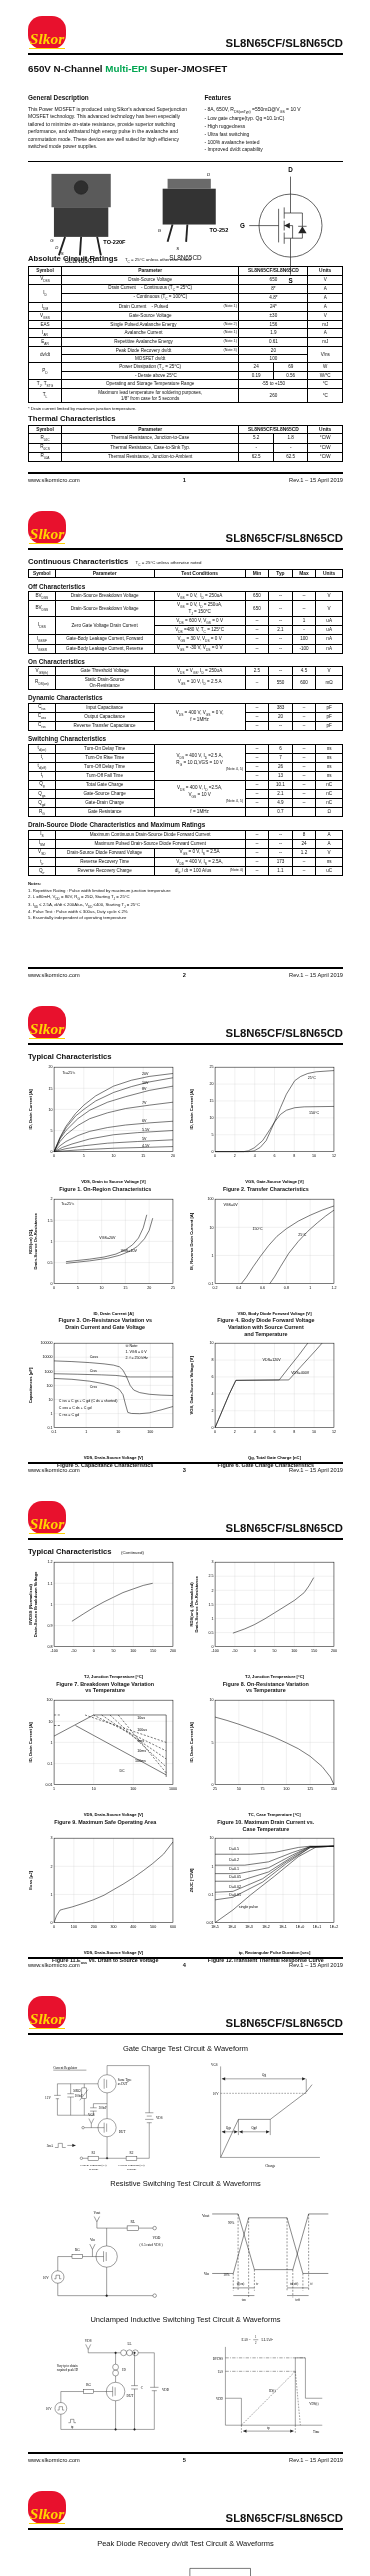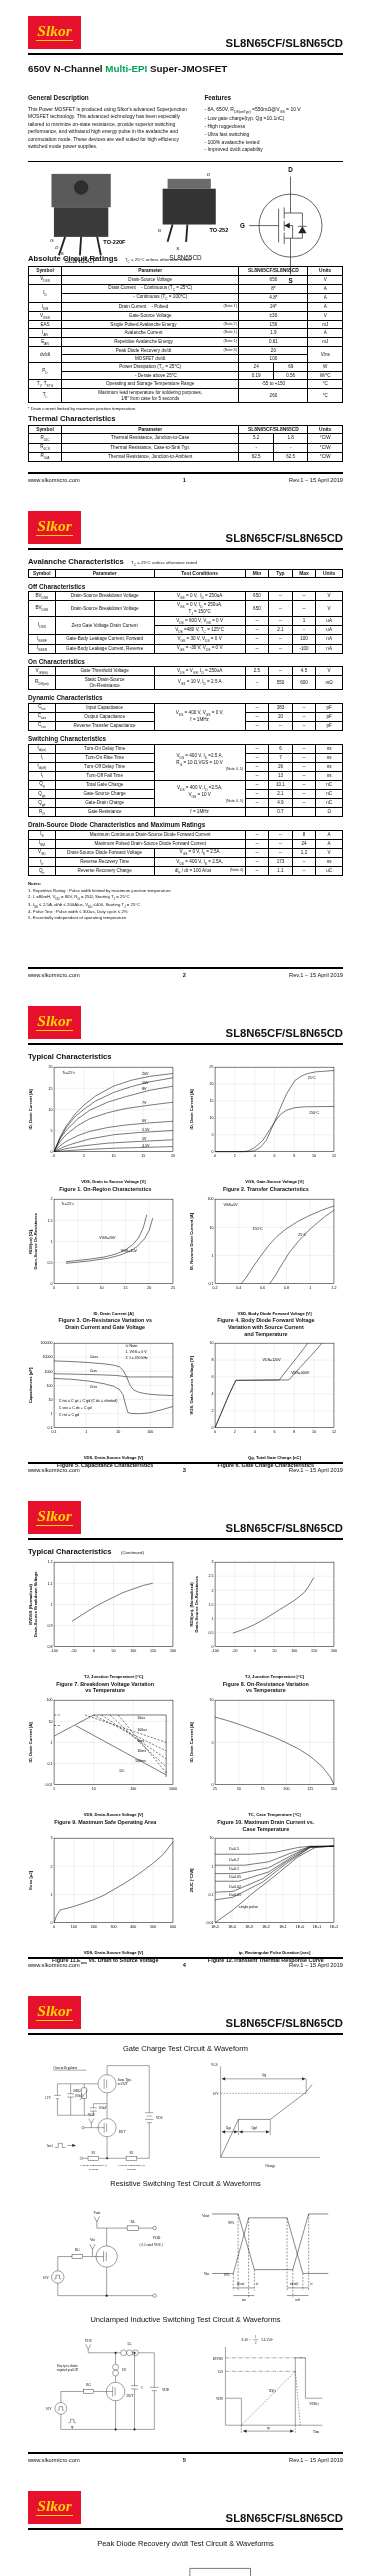--- a/index.html
+++ b/index.html
@@ -1,22 +1,22 @@
 <!DOCTYPE html>
 <html style="font-size:8.2px"><head>
 <meta charset="utf-8">
 <style>
   html,body{margin:0;padding:0;background:#9b9b9b;}
   .doc{width:371px;margin:0 auto;background:#fff;}
   .page{width:371px;height:495px;position:relative;background:#fff;overflow:hidden;
         font-family:"Liberation Sans",sans-serif;color:#111;}
   
   .hdr{position:absolute;left:28px;right:28px;top:15.5px;height:34px;}
-  .logo{position:absolute;left:0;top:0;width:53px;height:33px;background:#e8112d;
-        display:flex;align-items:center;justify-content:center;}
+  .logo{position:absolute;left:0;top:0;width:38px;height:33px;background:#e8112d;
+        display:flex;align-items:flex-end;justify-content:center;border-radius:14px;}
   .logotxt{font-family:"Liberation Serif",serif;font-style:italic;font-weight:bold;
            font-size:15.5px;color:#ffd400;border-bottom:1.5px solid #ffd400;line-height:1.05;padding:0 1px;}
   .part{position:absolute;right:0;bottom:1px;font-size:11.3px;font-weight:bold;letter-spacing:0;}
   .hrule{position:absolute;left:28px;right:28px;top:53px;height:2.1px;background:#000;}
   .content{position:absolute;left:28px;right:28px;top:59px;}
   
   .ftr{position:absolute;left:28px;right:28px;top:472px;}
   .frule{height:1.5px;background:#000;margin-bottom:3.1px;}
   .frow{display:flex;justify-content:space-between;font-size:5.7px;}
   .fpage{font-weight:bold;}
@@ -315,21 +315,21 @@
 
   <div class="page">
     <div class="hdr">
       <div class="logo">
           <span class="logotxt">Slkor</span>
         </div>
       <div class="part">SL8N65CF/SL8N65CD</div>
     </div>
     <div class="hrule"></div>
     <div class="content">
-      <h2 class="tt"><span>Avalanche Characteristics</span><span class="cond">T<sub>C</sub> = 25°C unless otherwise noted</span></h2>
+      <h2 class="tt"><span>Continuous Characteristics</span><span class="cond">T<sub>C</sub> = 25°C unless otherwise noted</span></h2>
       <div>
           <table class="dtab">
             <colgroup>
               <col style="width: 8.5%;">
               <col style="width: 31.5%;">
               <col style="width: 29%;">
               <col style="width: 7.5%;">
               <col style="width: 7.5%;">
               <col style="width: 7.5%;">
               <col style="width: 8.5%;">

